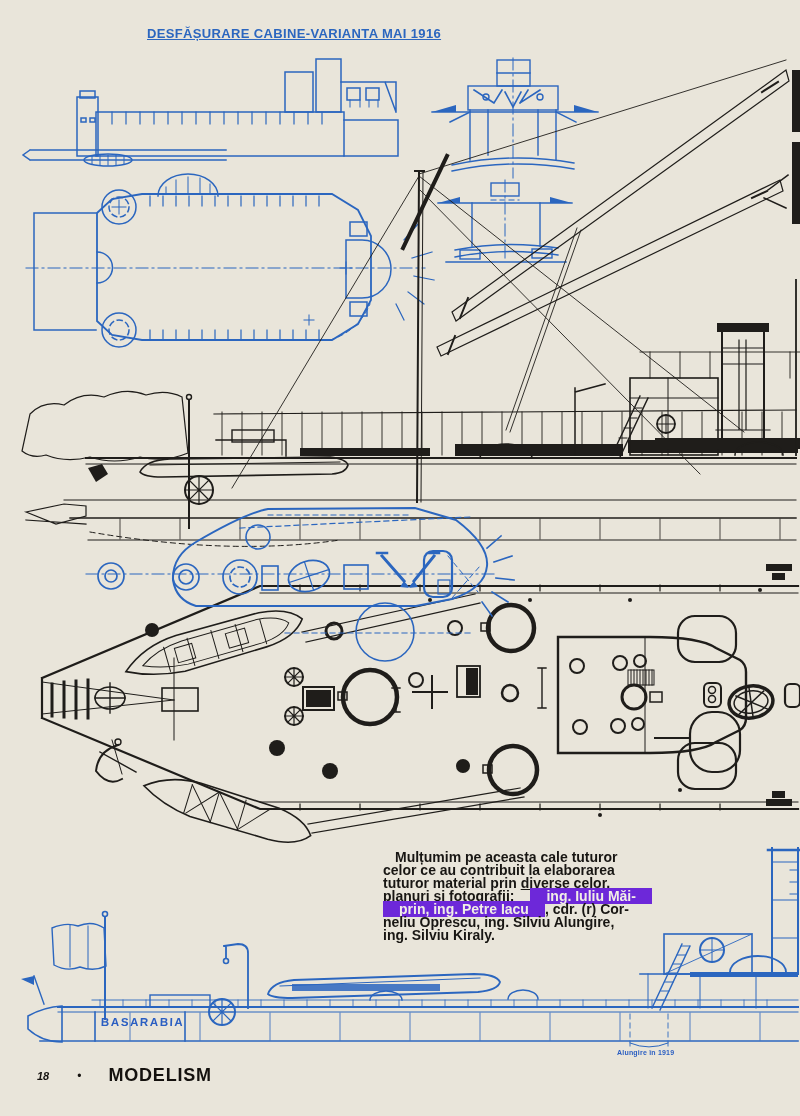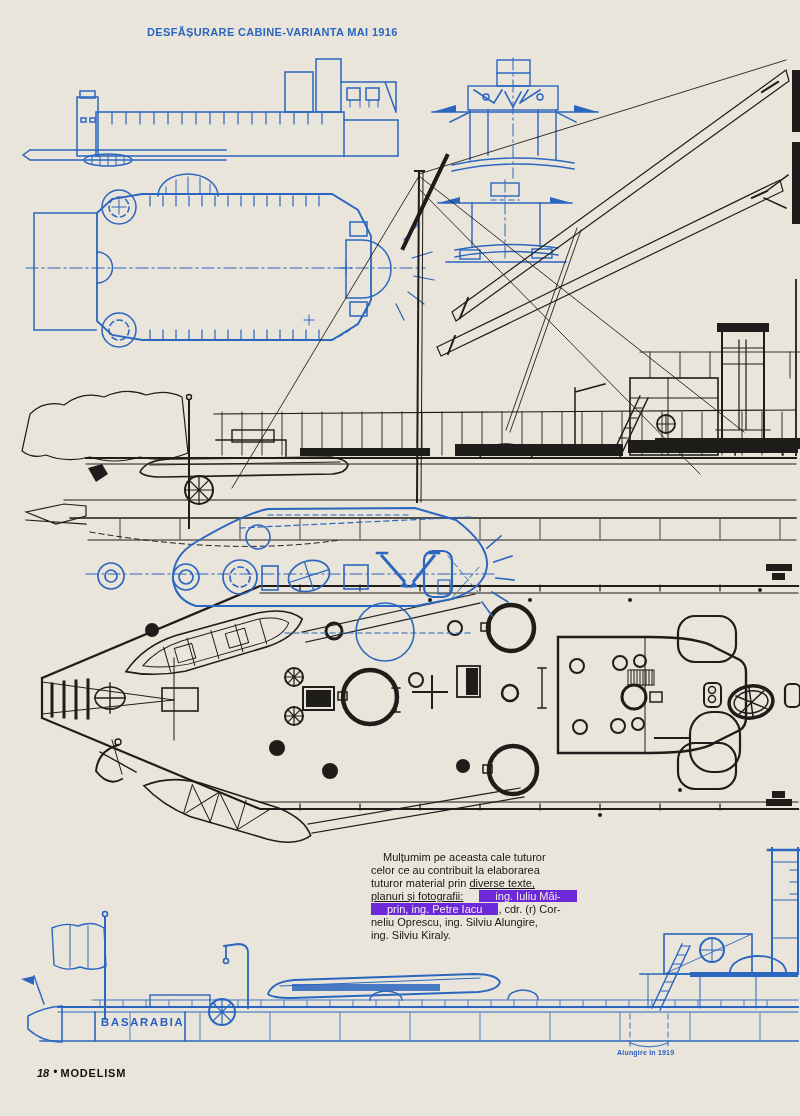--- a/index.html
+++ b/index.html
@@ -1,34 +1,34 @@
 <!DOCTYPE html>
 <html><head>
 <meta charset="utf-8">
 <style>
   html,body{margin:0;padding:0;background:#777;}
   .page{position:relative;width:800px;height:1116px;background:#e9e5da;overflow:hidden;
         font-family:"Liberation Sans", sans-serif;}
   .page svg{position:absolute;left:0;top:0;}
   .overlay{position:absolute;white-space:nowrap;}
-  .hdr{left:147px;top:26px;color:#2b66bf;font-size:11px;font-weight:bold;letter-spacing:.35px;}
-  .credits{left:371px;top:851px;width:214px;color:#181613;font-size:11px;line-height:13px;
-           font-weight:normal;white-space:normal;}
+  .hdr{left:147px;top:26px;color:#2b66bf;font-size:13px;font-weight:bold;letter-spacing:.35px;text-decoration:underline;}
+  .credits{left:383px;top:851px;width:214px;color:#181613;font-size:14px;line-height:13px;
+           font-weight:bold;white-space:normal;}
   .credits .ln{white-space:nowrap;}
   .credits .ind{padding-left:12px;}
   .credits .ul{text-decoration:underline;}
   .credits .ul.sp{margin-right:16px;}
   .credits .hl{background:#6d28d9;color:#f1eee6;padding:0 16px;}
   .shipname{left:101px;top:1016px;color:#2a5ec2;font-size:11.5px;font-weight:bold;
             letter-spacing:1.6px;transform:skewX(-2deg);}
   .annot{left:617px;top:1049px;color:#2a5ec2;font-size:7px;font-weight:bold;letter-spacing:.2px;}
-  .footer{left:37px;top:1065px;display:flex;align-items:flex-end;color:#14110e;}
+  .footer{left:37px;top:1065px;display:flex;align-items:center;color:#14110e;gap:24px;}
   .footer .num{font-style:italic;font-weight:bold;font-size:11px;margin-right:4px;}
   .footer .dot{font-size:12px;margin-right:3px;}
-  .footer .mag{font-weight:bold;font-size:11px;letter-spacing:.8px;}
+  .footer .mag{font-weight:bold;font-size:18px;letter-spacing:.8px;}
   svg path, svg rect, svg circle, svg ellipse{fill:none;stroke-linecap:square;}
   .bl{stroke:#2b66bf;}
   .bk{stroke:#1f1d1a;}
   .fbk{fill:#1f1d1a;stroke:none;}
   .fbl{fill:#2b66bf;stroke:none;}
   .dash{stroke-dasharray:5 4;}
   .cdash{stroke-dasharray:12 4 2 4;}
 </style>
 </head>
 <body>
@@ -437,21 +437,21 @@
     <ellipse cx="652" cy="352" rx="9" ry="5" fill="#b58d5f" opacity="0.3"></ellipse>
     <ellipse cx="790" cy="640" rx="9" ry="90" fill="#b08a60" opacity="0.2"></ellipse>
   </g>
 </svg>
 
 <div class="overlay hdr">DESFĂȘURARE CABINE-VARIANTA MAI 1916</div>
 
 <div class="overlay credits">
   <div class="ln ind">Mulțumim pe aceasta cale tuturor</div>
   <div class="ln">celor ce au contribuit la elaborarea</div>
-  <div class="ln"><span>tuturor material prin </span><span class="ul">diverse texte,</span></div>
+  <div class="ln"><span>tuturor material prin </span><span class="ul">diverse celor,</span></div>
   <div class="ln"><span class="ul sp">planuri și fotografii:</span><span class="hl">ing. Iuliu Măi-</span></div>
   <div class="ln"><span class="hl">prin, ing. Petre Iacu</span><span>, cdr. (r) Cor-</span></div>
   <div class="ln">neliu Oprescu, ing. Silviu Alungire,</div>
   <div class="ln">ing. Silviu Kiraly.</div>
 </div>
 
 <div class="overlay shipname">BASARABIA</div>
 
 <div class="overlay annot">Alungire în 1919</div>
 

